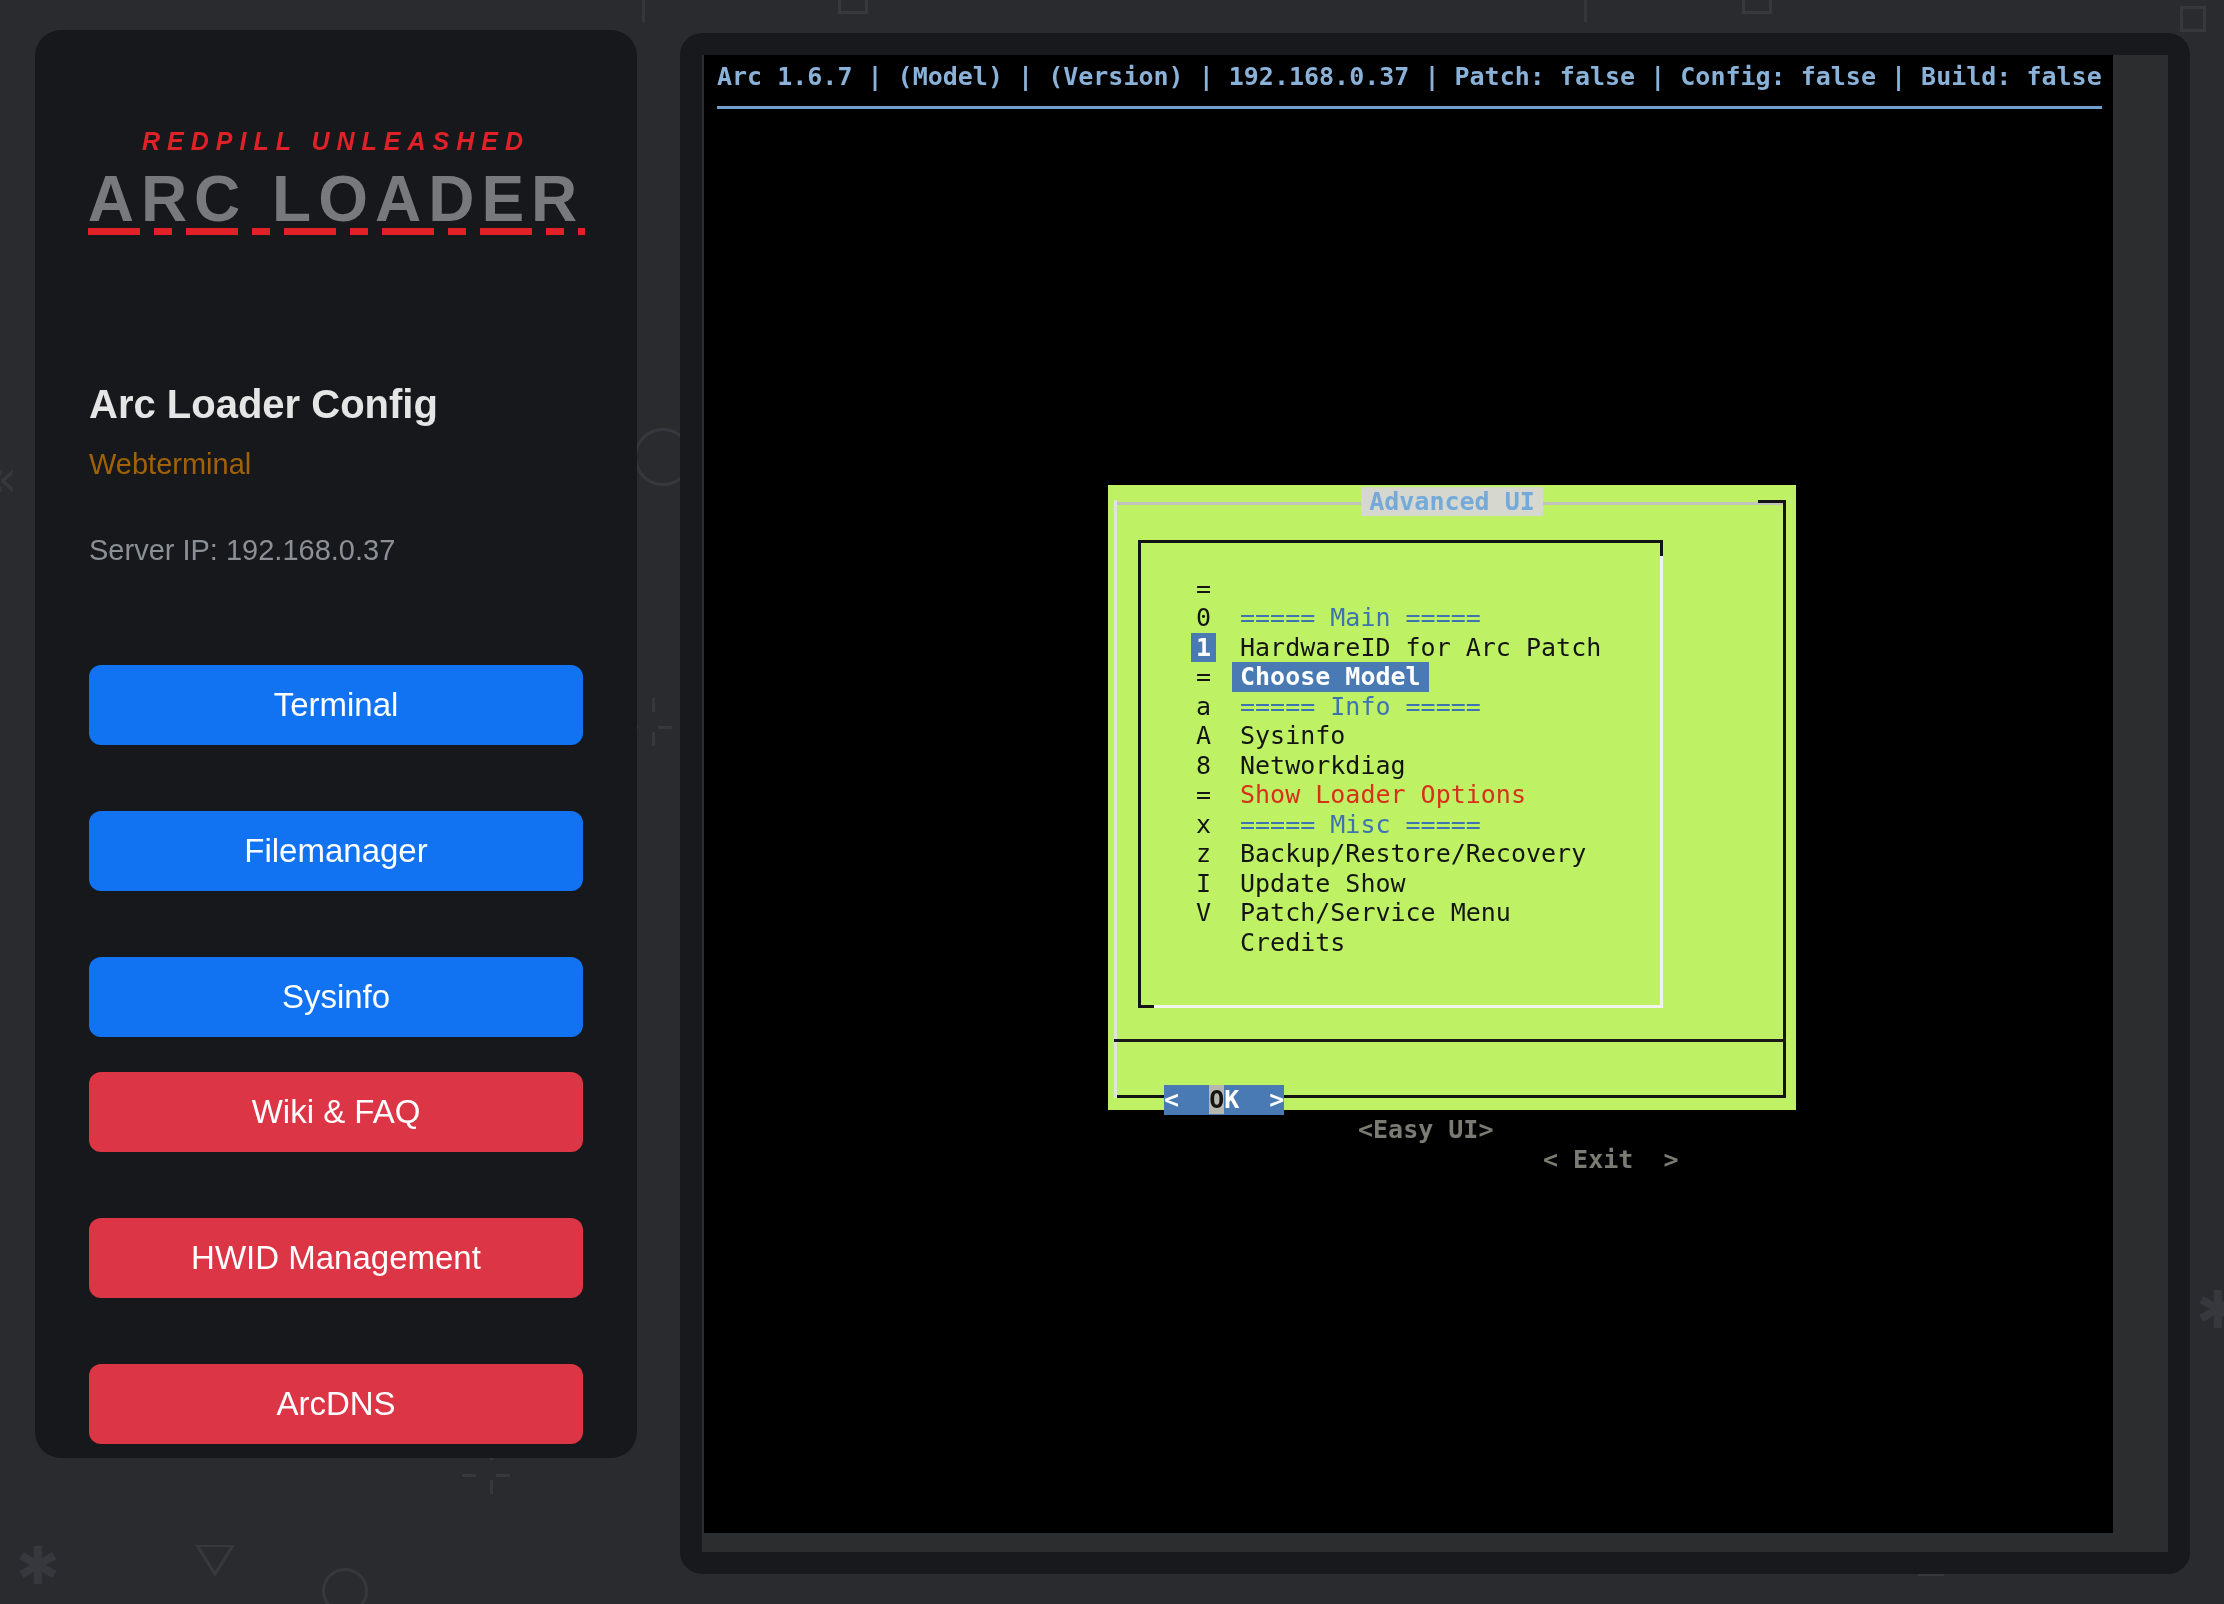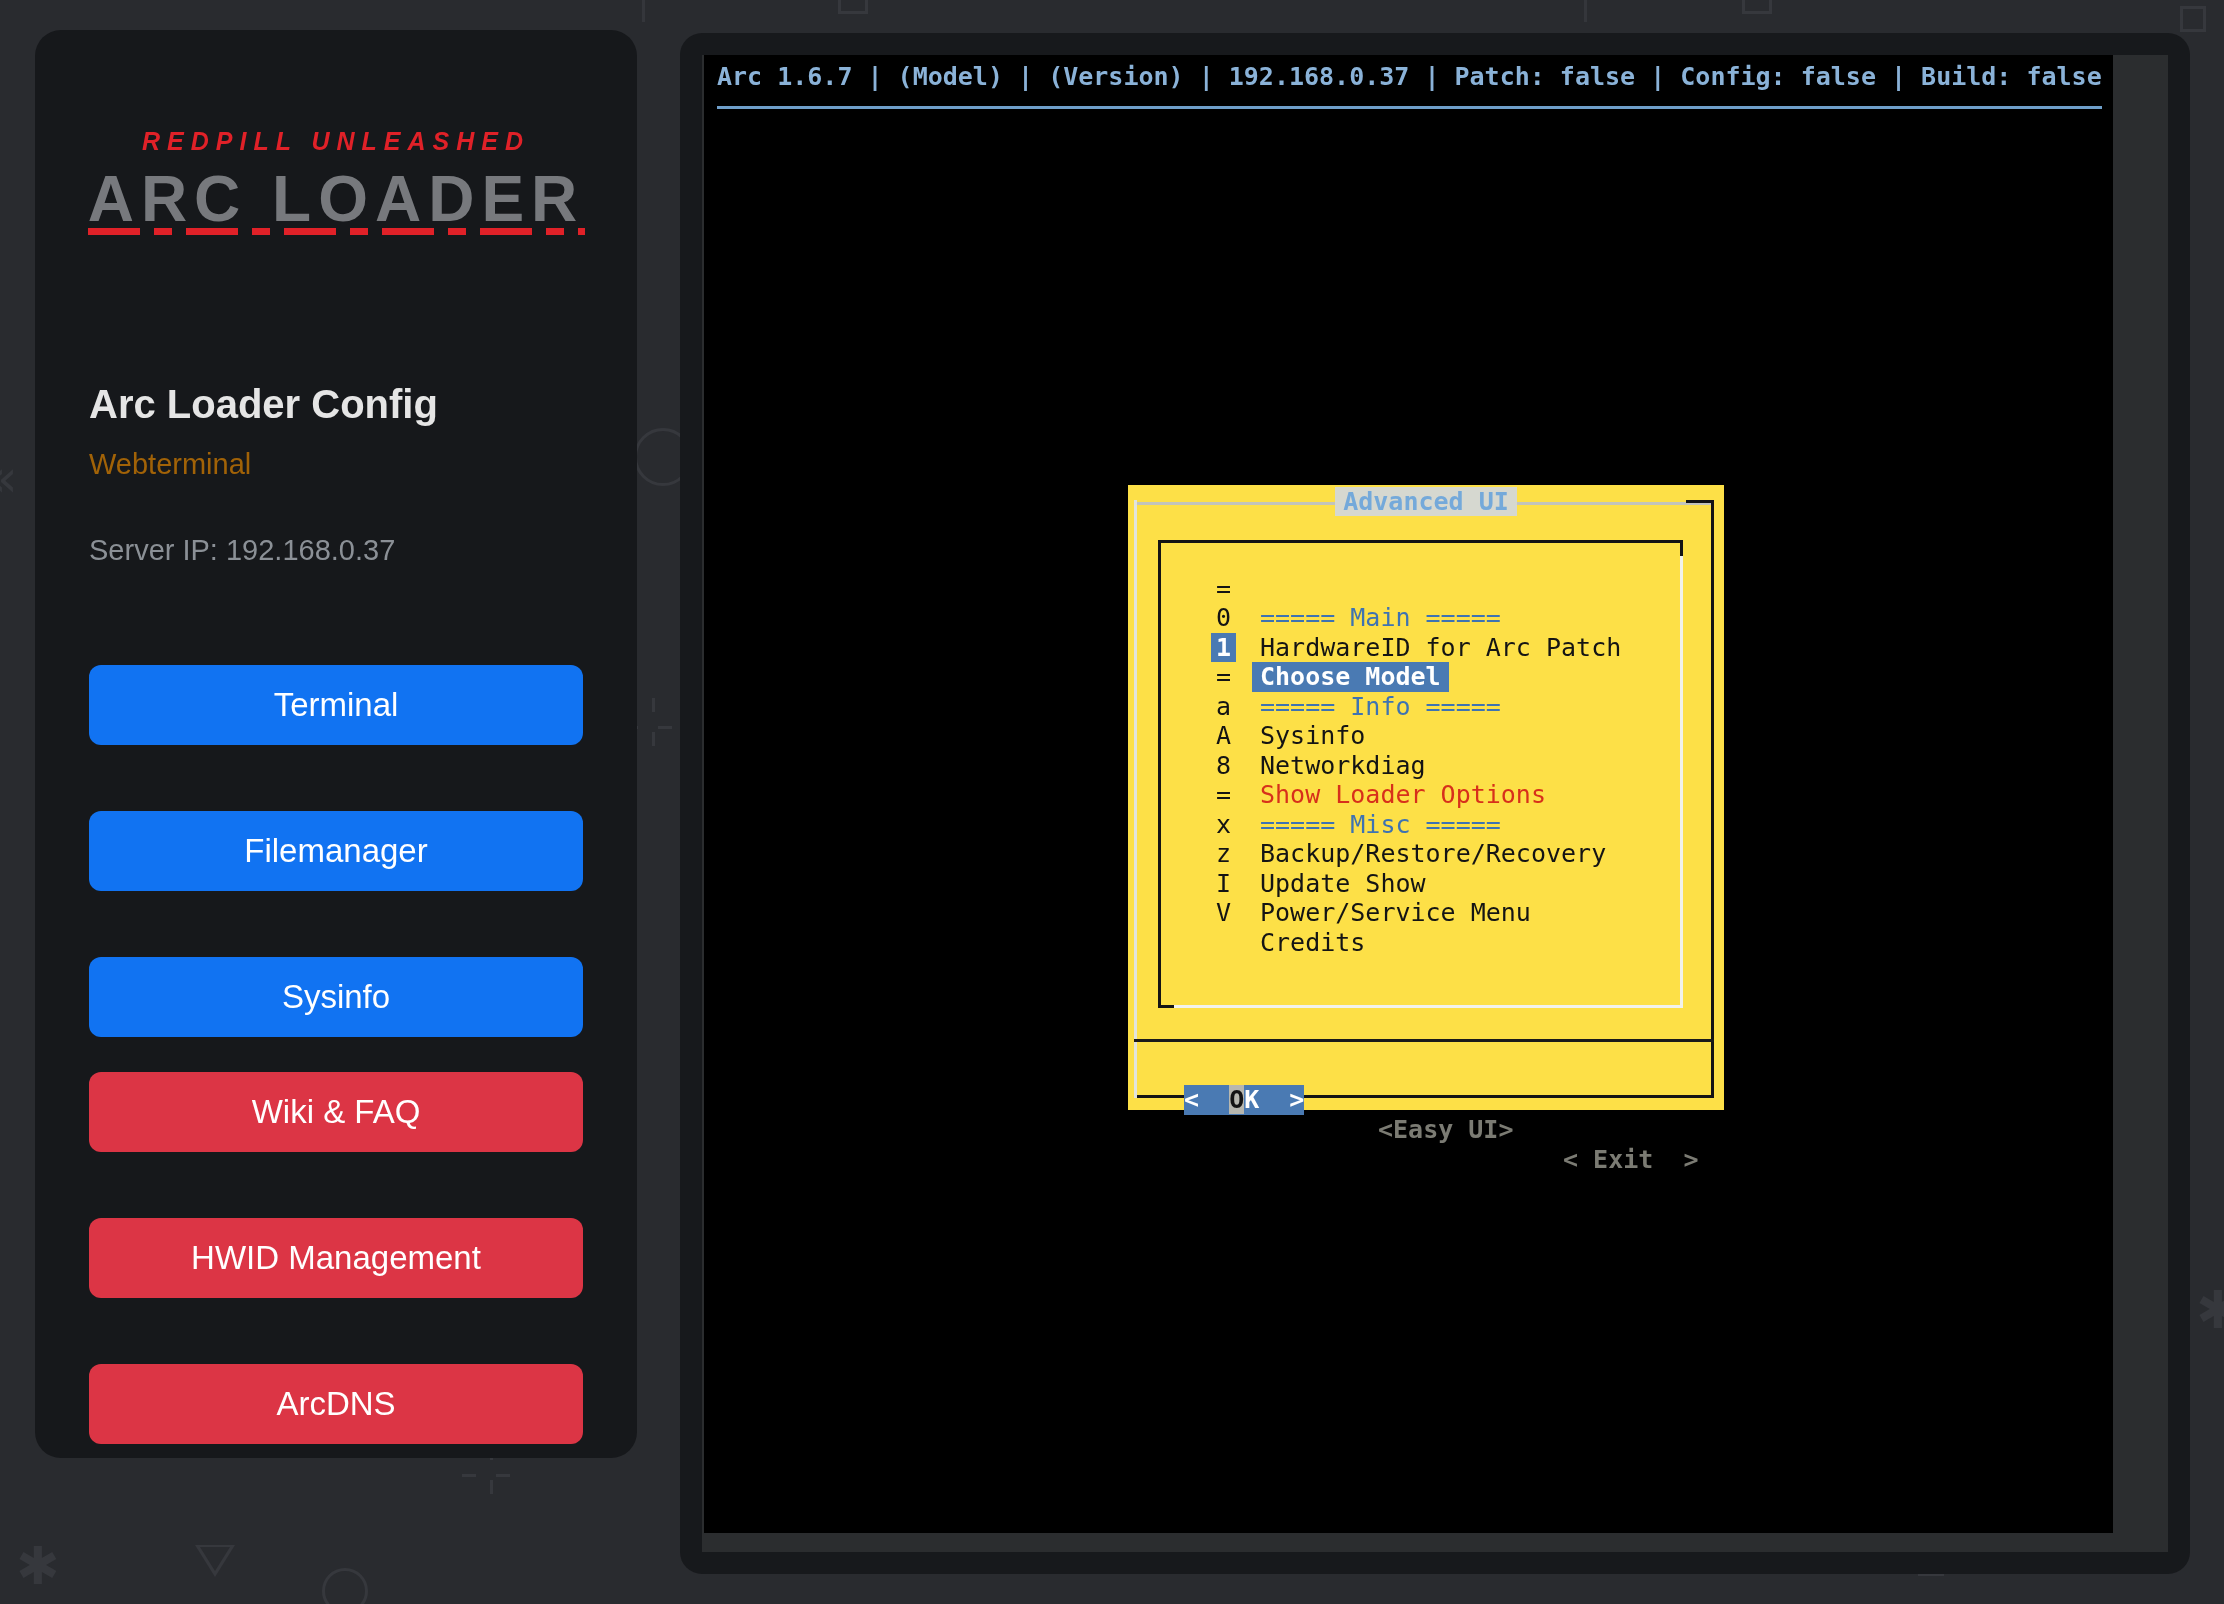--- a/index.html
+++ b/index.html
@@ -45,21 +45,21 @@
   .terminal-outer { position:absolute; left:680px; top:33px; width:1510px; height:1541px;
      background:#17191c; border-radius:22px; padding:22px; }
   .terminal-frame { position:relative; width:100%; height:100%; background:#2b2d2f; }
   .screen { position:absolute; left:2px; top:0; width:1409px; height:1478px; background:#000000;
      font-family:"DejaVu Sans Mono", monospace; }
   .term-header { position:absolute; left:13px; top:7px; font-size:25px; font-weight:700;
      color:#8ab2d8; white-space:pre; letter-spacing:0; }
   .term-rule { position:absolute; left:13px; top:51px; width:1385px; height:3px; background:#6f9fca; }
 
   
-  .dialog { position:absolute; left:424px; top:430px; width:596px; height:625px; background:#fde047; }
+  .dialog { position:absolute; left:404px; top:430px; width:688px; height:625px; background:#bef264; }
   .dlg-title-row { position:absolute; left:0; top:2px; width:100%; height:30px; text-align:center; }
   .dlg-title-row::before { content:""; position:absolute; left:6px; right:10px; top:15px; height:3px; background:#c2c4bc; }
   .dlg-title { position:relative; display:inline-block; padding:0 8px; background:#d6d8d0;
      font-size:25px; font-weight:700; color:#74a9da; font-family:"DejaVu Sans Mono", monospace; }
   .dlg-corner-tr { position:absolute; right:10px; top:15px; width:28px; height:3px; background:#141414; }
   .dlg-border-r { position:absolute; right:10px; top:15px; bottom:12px; width:3px; background:#141414; }
   .dlg-border-b { position:absolute; left:6px; right:10px; bottom:12px; height:3px; background:#141414; }
   .dlg-border-l { position:absolute; left:6px; top:15px; bottom:12px; width:3px; background:#e2e4dc; }
   .dlg-sep { position:absolute; left:6px; right:10px; top:554px; height:3px; background:#1a1a1a; }
 
@@ -209,21 +209,21 @@
                   <span class="menu-label">Backup/Restore/Recovery</span>
                 </div>
 
                 <div class="menu-row style-normal">
                   <span class="menu-key">z</span>
                   <span class="menu-label">Update Show</span>
                 </div>
 
                 <div class="menu-row style-normal">
                   <span class="menu-key">I</span>
-                  <span class="menu-label">Power/Service Menu</span>
+                  <span class="menu-label">Patch/Service Menu</span>
                 </div>
 
                 <div class="menu-row style-normal">
                   <span class="menu-key">V</span>
                   <span class="menu-label">Credits</span>
                 </div>
               </div>
           </div>
 
           <div class="dlg-buttons">

